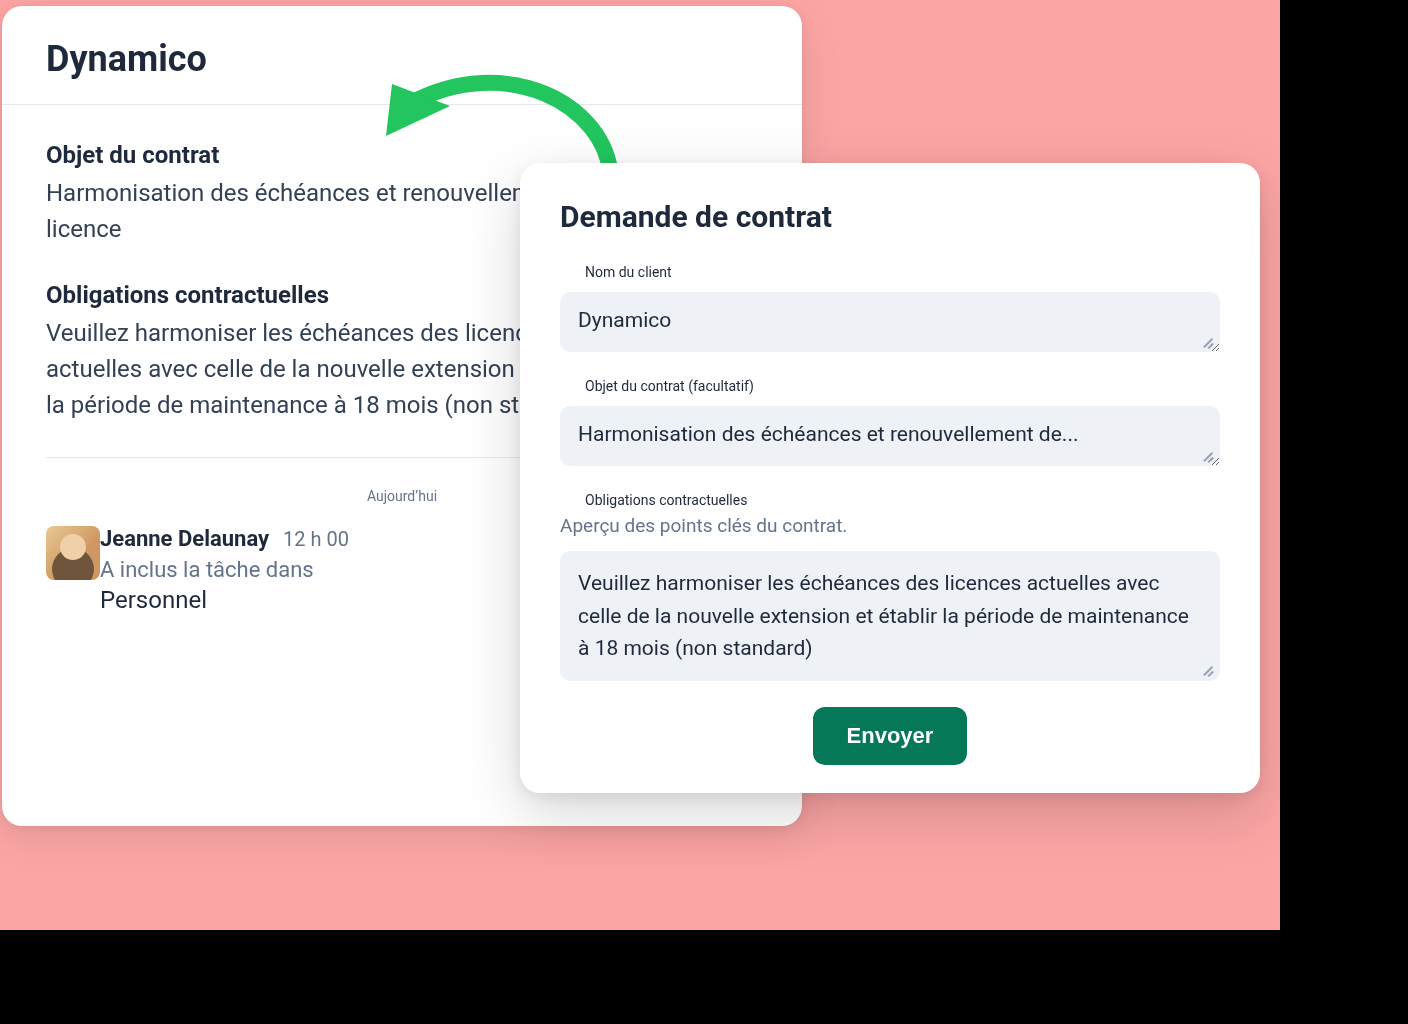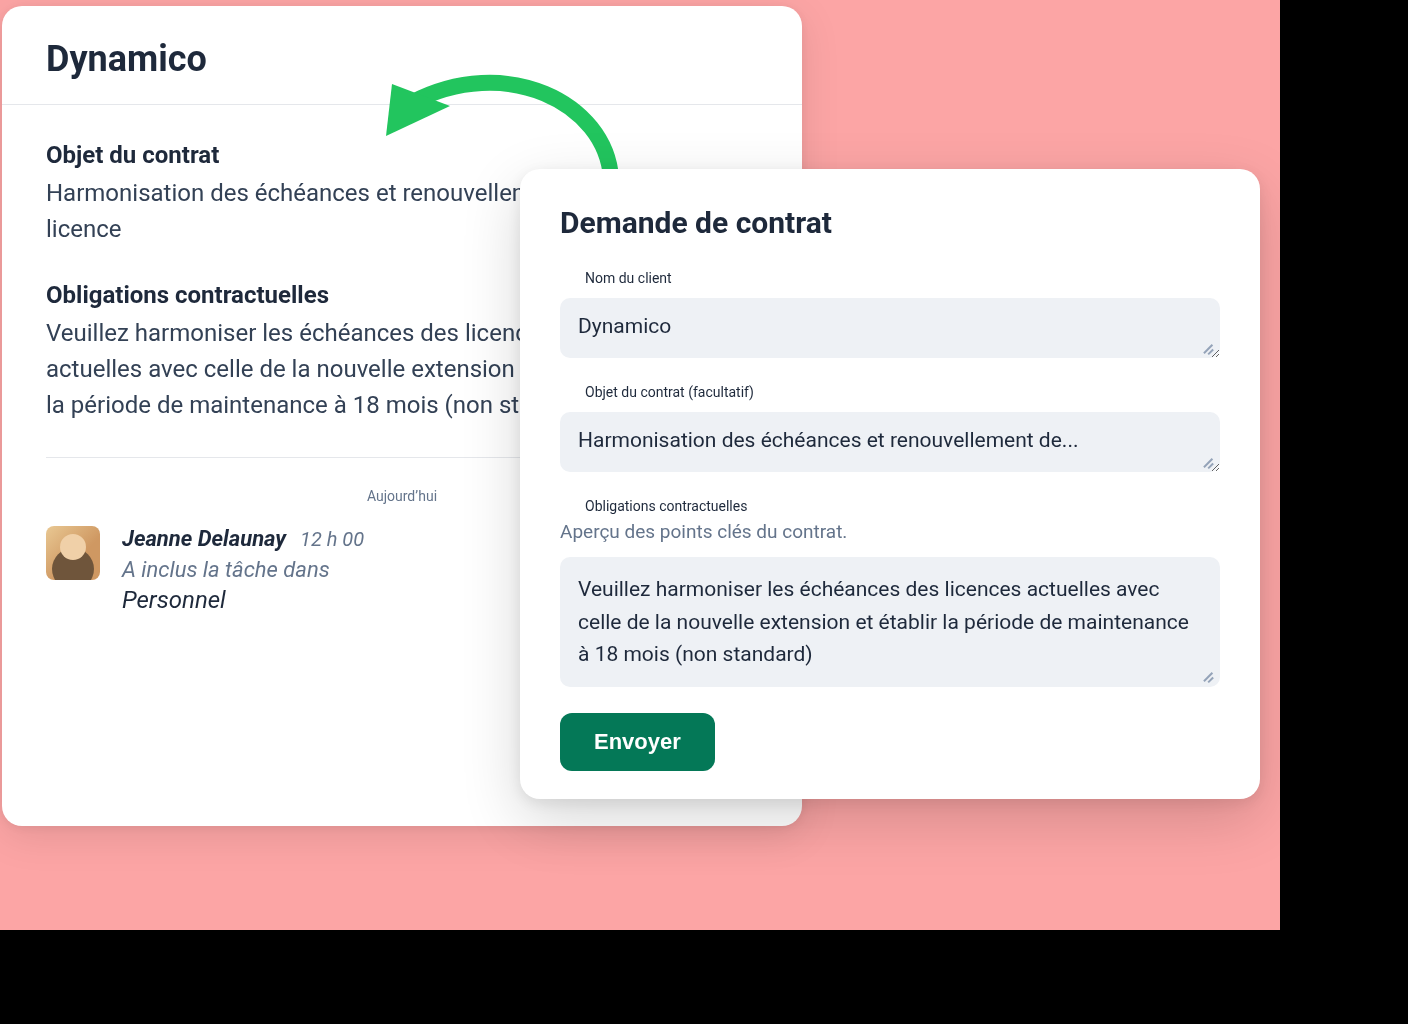--- a/index.html
+++ b/index.html
@@ -72,22 +72,20 @@
     }
     .activity .day {
       font-size: 14px;
       color: #64748b;
       text-align: center;
       margin-bottom: 22px;
     }
     .activity-row {
       display: flex;
       align-items: flex-start;
-      gap: 22px;
-      font-style: italic;
     }
     .avatar {
       width: 54px;
       height: 54px;
       border-radius: 8px;
       background: linear-gradient(135deg, #e9c893 0%, #cf9862 60%);
       position: relative;
       overflow: hidden;
       flex: none;
     }
@@ -118,21 +116,21 @@
     }
     .act-line2 {
       font-size: 24px;
       color: #1e293b;
       margin-top: 4px;
     }
 
     
     .card-front {
       position: absolute;
-      top: 169px;
+      top: 163px;
       left: 520px;
       width: 740px;
       background: #fff;
       border-radius: 20px;
       box-shadow: 0 20px 60px rgba(0,0,0,0.16), 0 4px 14px rgba(0,0,0,0.08);
       padding: 36px 40px 28px 40px;
     }
     .card-front h2.form-title {
       font-size: 30px;
       font-weight: 700;
@@ -182,21 +180,21 @@
       transform: rotate(-45deg);
     }
     .resize-grip::before { width: 12px; right: 0; bottom: 3px; }
     .resize-grip::after  { width: 7px;  right: 0; bottom: 0px; }
 
     .input.tall { min-height: 126px; line-height: 1.55; }
     .input.one  { height: 60px; white-space: nowrap; overflow: hidden; text-overflow: ellipsis; }
 
     .actions {
       display: flex;
-      justify-content: flex-start;
+      justify-content: center;
       margin-top: 8px;
     }
     .btn-primary {
       background: #047857;
       color: #fff;
       border: none;
       border-radius: 12px;
       padding: 16px 34px;
       font-size: 22px;
       font-weight: 600;

